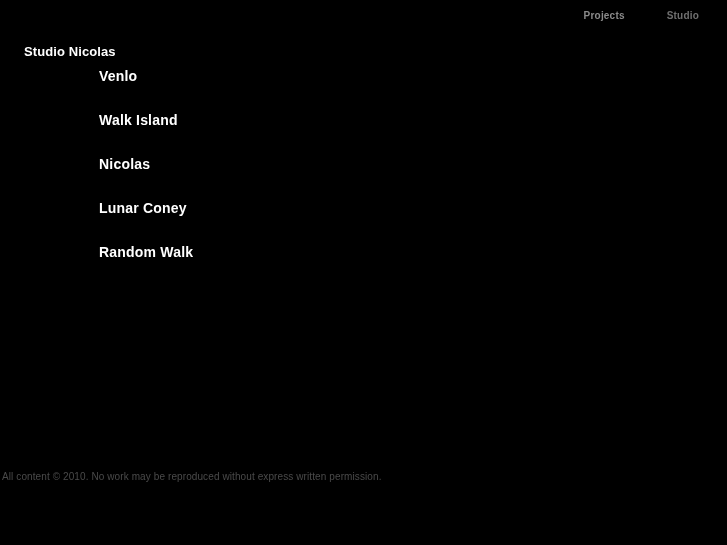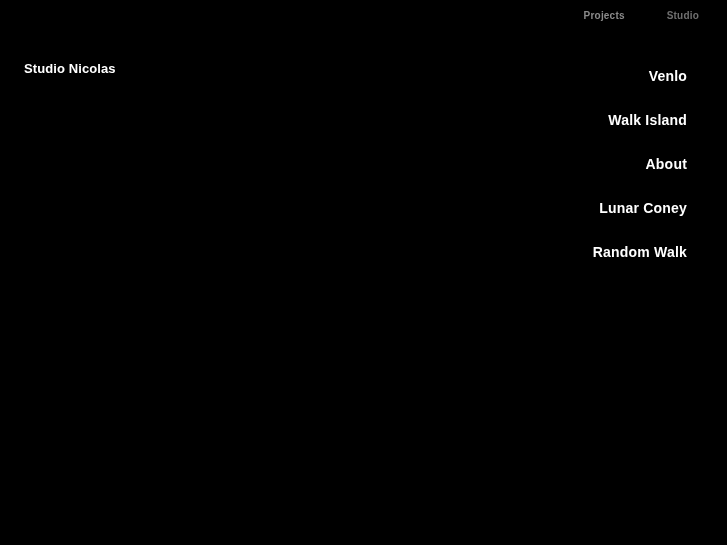--- a/index.html
+++ b/index.html
@@ -58,33 +58,33 @@
     left: 0;
     top: 31px;
     width: 727px;
     height: 432px;
     background: #000000;
   }
 
   .site-title {
     position: absolute;
     left: 24px;
-    top: 30px;
+    top: 13px;
     font-size: 13px;
     font-weight: bold;
     color: #ffffff;
     letter-spacing: 0.1px;
   }
 
   .project-list {
     position: absolute;
-    right: 40px;
+    right: 28px;
     top: 38px;
     width: 600px;
-    text-align: right;
+    text-align: left;
   }
   .project-item {
     display: block;
     font-size: 14px;
     font-weight: bold;
     color: #ffffff;
     letter-spacing: 0.2px;
     line-height: 14px;
     margin-bottom: 30px;
     text-decoration: none;
@@ -125,21 +125,24 @@
     </div>
   </div>
 
   <div class="content">
 
     <div class="site-title">Studio Nicolas</div>
 
     <div class="project-list">
       <a class="project-item" href="#">Venlo</a>
       <a class="project-item" href="#">Walk Island</a>
-      <a class="project-item" href="#">About</a>
+      <a class="project-item" href="#">Nicolas</a>
       <a class="project-item" href="#">Lunar Coney</a>
       <a class="project-item" href="#">Random Walk</a>
     </div>
 
   </div>
 
+  <div class="footer">
+    <div class="footer-text">All content © 2010.  No work may be reproduced without express written permission.</div>
+  </div>
 
 </div>
 
 </body></html>

